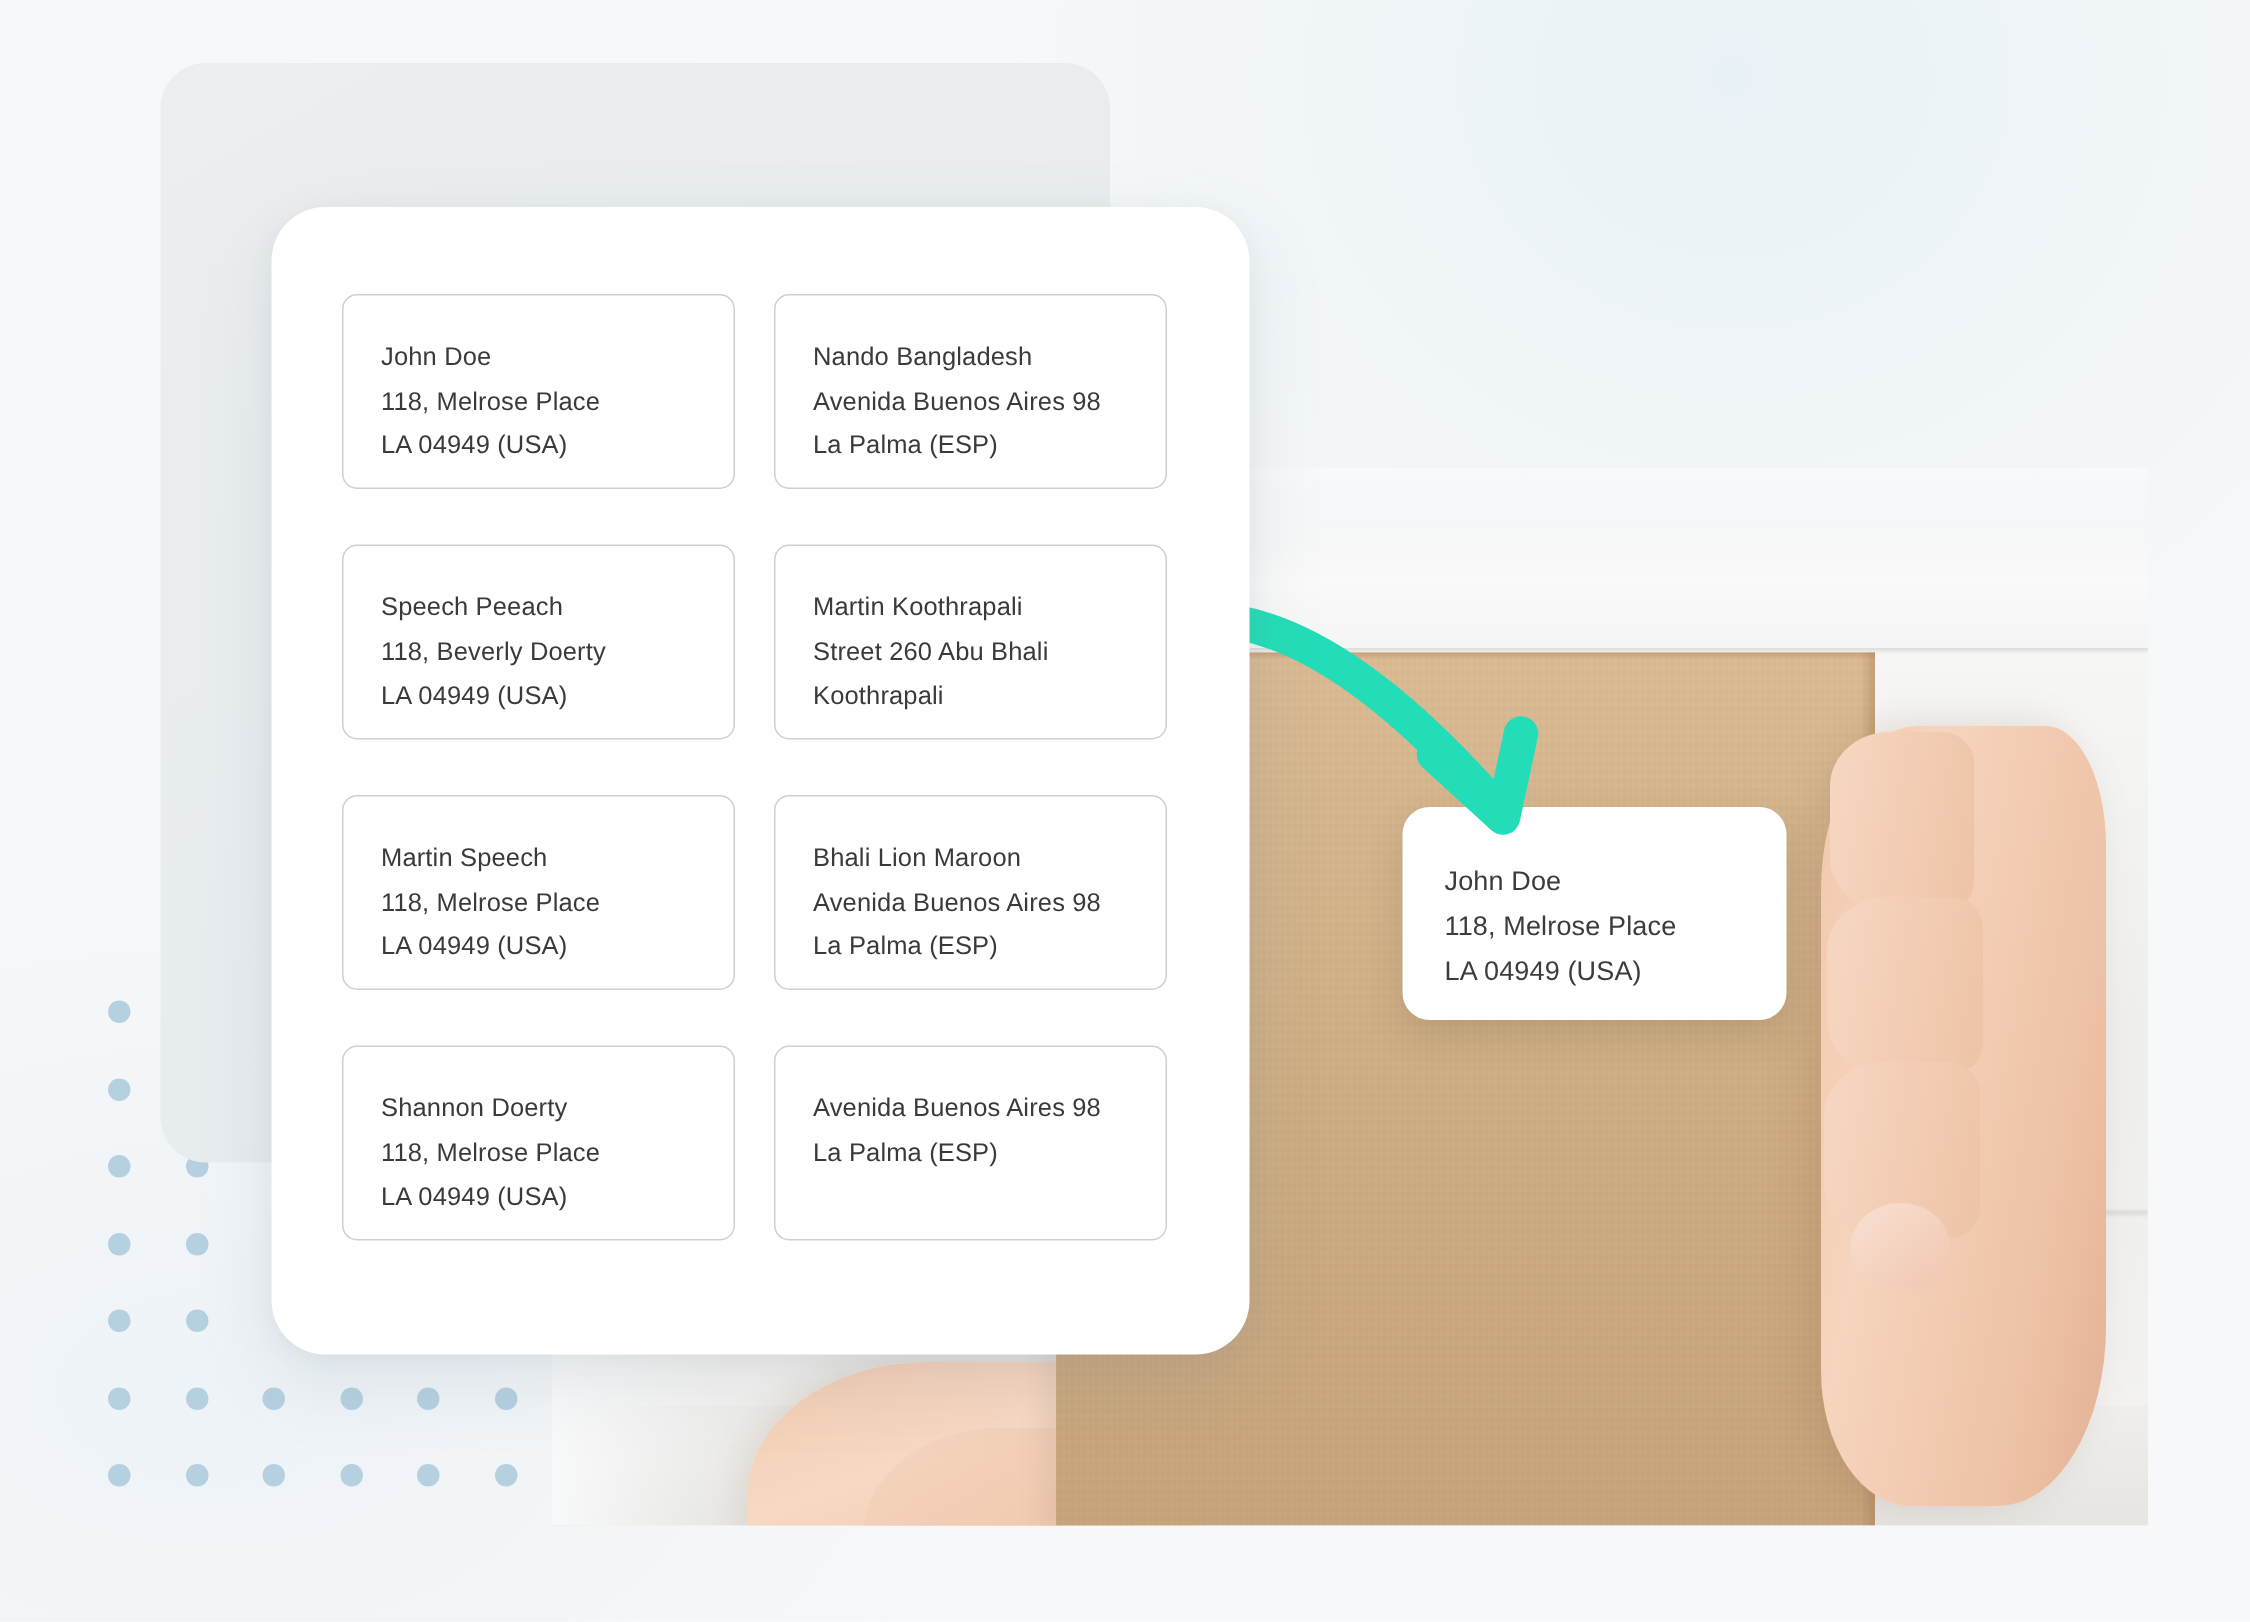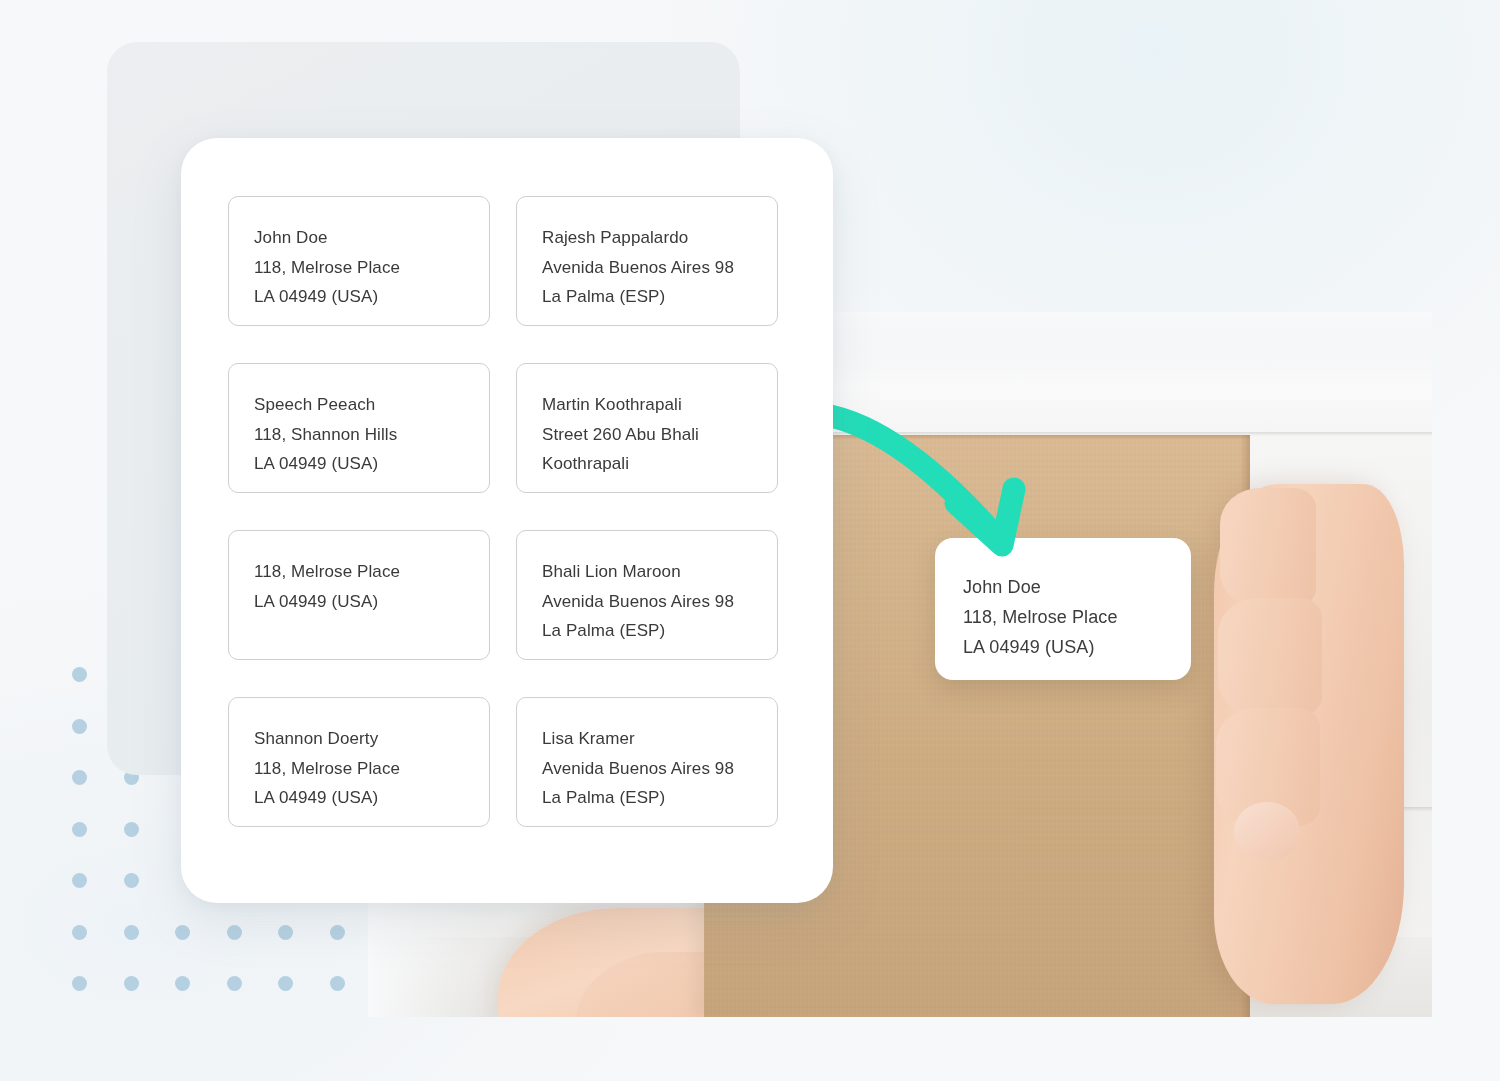--- a/index.html
+++ b/index.html
@@ -237,49 +237,49 @@
   <div class="card-back"></div>
 
   <div class="card-front">
     <div class="addr-grid" id="addr-grid">
         <div class="addr-card">
           <div class="ln">John Doe</div>
           <div class="ln">118, Melrose Place</div>
           <div class="ln">LA 04949 (USA)</div>
         </div>
         <div class="addr-card">
-          <div class="ln">Rajesh Pappalardo</div>
+          <div class="ln">Nando Bangladesh</div>
           <div class="ln">Avenida Buenos Aires 98</div>
           <div class="ln">La Palma (ESP)</div>
         </div>
         <div class="addr-card">
           <div class="ln">Speech Peeach</div>
-          <div class="ln">118, Shannon Hills</div>
+          <div class="ln">118, Beverly Doerty</div>
           <div class="ln">LA 04949 (USA)</div>
         </div>
         <div class="addr-card">
           <div class="ln">Martin Koothrapali</div>
           <div class="ln">Street 260 Abu Bhali</div>
           <div class="ln">Koothrapali</div>
         </div>
         <div class="addr-card">
+          <div class="ln">Martin Speech</div>
           <div class="ln">118, Melrose Place</div>
           <div class="ln">LA 04949 (USA)</div>
         </div>
         <div class="addr-card">
           <div class="ln">Bhali Lion Maroon</div>
           <div class="ln">Avenida Buenos Aires 98</div>
           <div class="ln">La Palma (ESP)</div>
         </div>
         <div class="addr-card">
           <div class="ln">Shannon Doerty</div>
           <div class="ln">118, Melrose Place</div>
           <div class="ln">LA 04949 (USA)</div>
         </div>
         <div class="addr-card">
-          <div class="ln">Lisa Kramer</div>
           <div class="ln">Avenida Buenos Aires 98</div>
           <div class="ln">La Palma (ESP)</div>
         </div>
       </div>
   </div>
 
 </div>
 
 </body></html>

